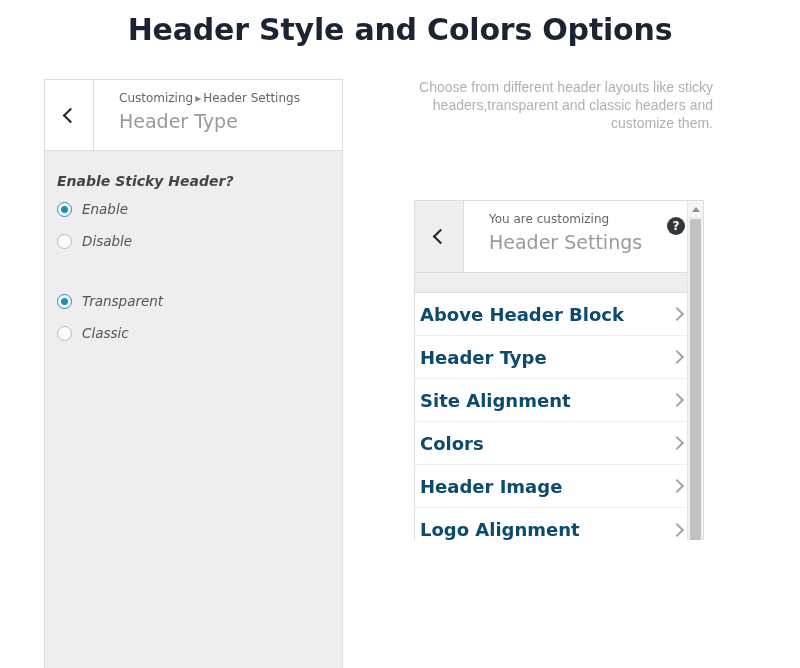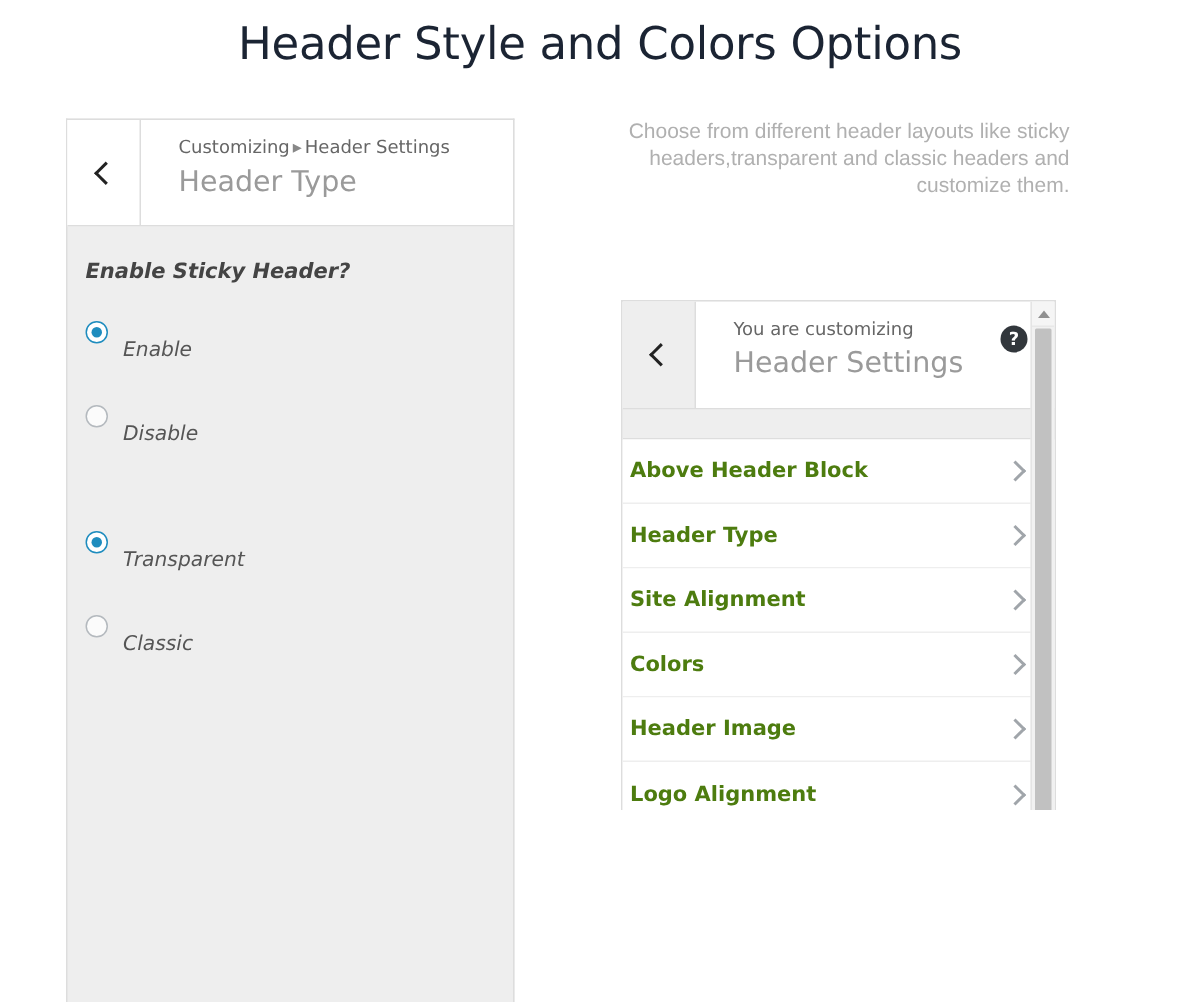--- a/index.html
+++ b/index.html
@@ -16,21 +16,21 @@
   }
 
   
   .page-title {
     position: absolute;
     left: 0;
     top: 12px;
     width: 800px;
     text-align: center;
     font-size: 30px;
-    font-weight: normal;
+    font-weight: bold;
     color: #1b2433;
     letter-spacing: -0.2px;
     font-family: "DejaVu Sans", sans-serif;
   }
 
   
   .left-panel {
     position: absolute;
     left: 44px;
     top: 79px;
@@ -143,21 +143,20 @@
     top: 3px;
     width: 7px;
     height: 7px;
     border-radius: 50%;
     background: #1e8cbe;
   }
   .radio-label {
     font-size: 13.5px;
     color: #555555;
     font-family: "DejaVu Sans", sans-serif;
-    margin-top: 24px;
   }
 
   
   .description {
     position: absolute;
     left: 398px;
     top: 78px;
     width: 315px;
     text-align: right;
     font-size: 14px;
@@ -216,22 +215,22 @@
     padding: 0 18px 0 5px;
     border-bottom: 1px solid #eeeeee;
     background: #ffffff;
     cursor: pointer;
     box-sizing: border-box;
   }
   .menu-item:last-child {
     border-bottom: none;
   }
   .menu-item-label {
-    font-size: 14px;
-    color: #4d7c0f;
+    font-size: 18px;
+    color: #0c4a6e;
     font-weight: bold;
     font-family: "DejaVu Sans", sans-serif;
   }
   .chev-right {
     display: block;
     width: 8px;
     height: 8px;
     border-right: 2px solid #a0a5aa;
     border-top: 2px solid #a0a5aa;
     transform: rotate(45deg);

